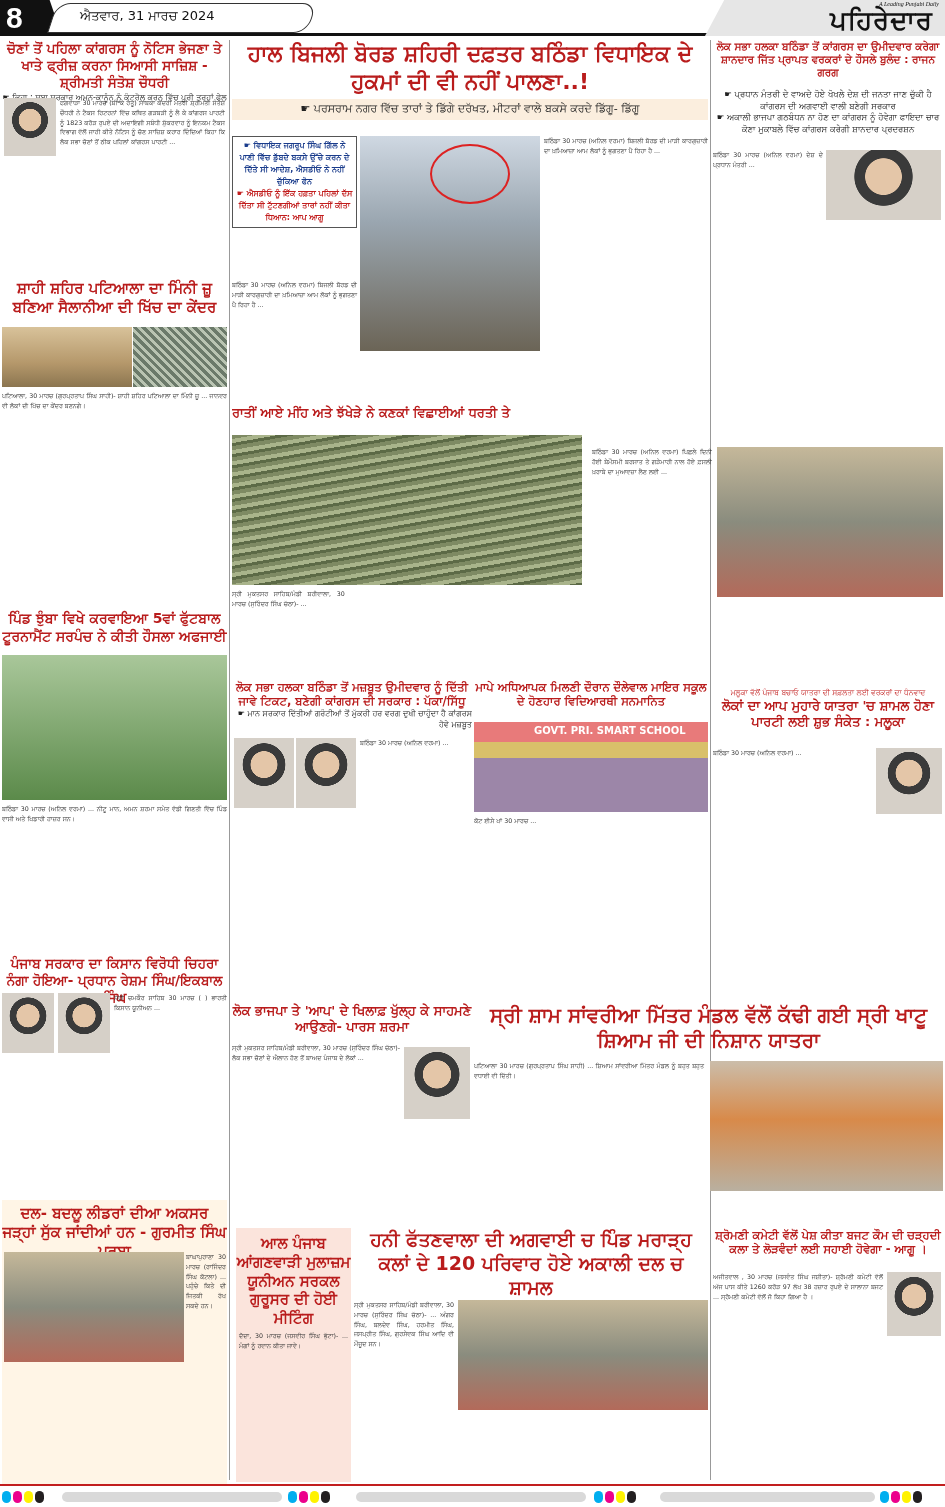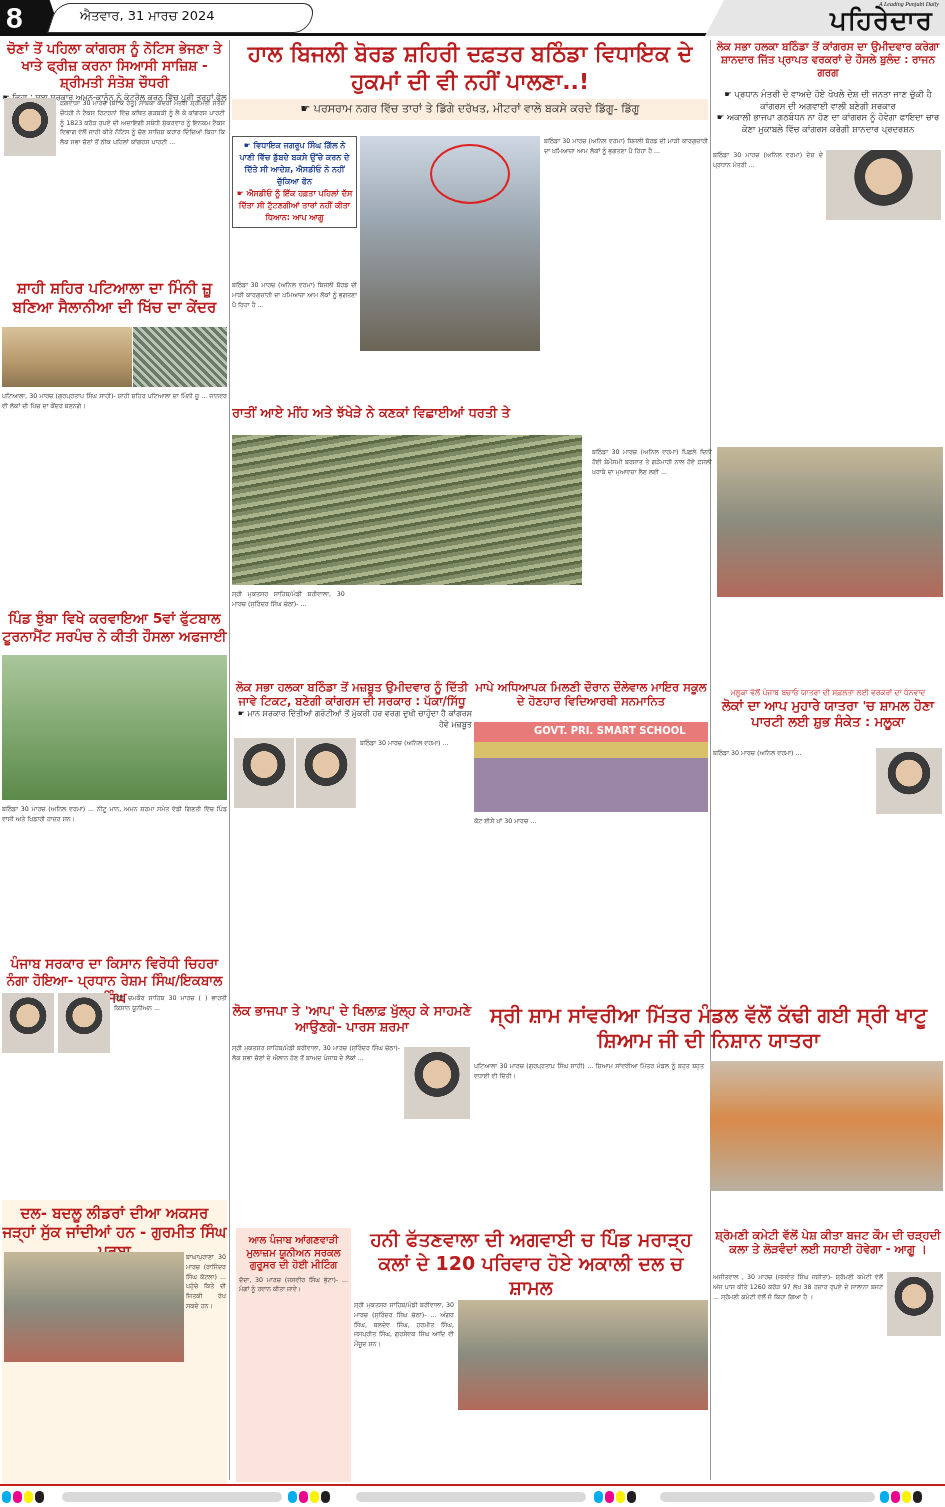--- a/index.html
+++ b/index.html
@@ -147,21 +147,21 @@
   <div class="photo p-portrait" style="left:172px;top:44px;width:66px;height:72px;"></div>
 </div>
 
 <div class="col" style="left:474px;top:1003px;width:469px;height:222px;">
   <div class="head" style="font-size:20px;">ਸ੍ਰੀ ਸ਼ਾਮ ਸਾਂਵਰੀਆ ਮਿੱਤਰ ਮੰਡਲ ਵੱਲੋਂ ਕੱਢੀ ਗਈ ਸ੍ਰੀ ਖਾਟੂ ਸ਼ਿਆਮ ਜੀ ਦੀ ਨਿਸ਼ਾਨ ਯਾਤਰਾ</div>
   <div class="body-text" style="position:absolute;left:0;top:58px;width:230px;height:162px;">ਪਟਿਆਲਾ 30 ਮਾਰਚ (ਗੁਰਪ੍ਰਤਾਪ ਸਿੰਘ ਸਾਹੀ) ... ਸ਼ਿਆਮ ਸਾਂਵਰੀਆ ਮਿੱਤਰ ਮੰਡਲ ਨੂੰ ਬਹੁਤ ਬਹੁਤ ਵਧਾਈ ਵੀ ਦਿੱਤੀ।</div>
   <div class="photo p-proc" style="left:236px;top:58px;width:233px;height:130px;"></div>
 </div>
 
 <div class="col boxed" style="left:236px;top:1228px;width:115px;height:254px;background:#fbe4dc;">
-  <div class="head" style="font-size:10px;margin-top:6px;">ਆਲ ਪੰਜਾਬ ਆਂਗਣਵਾੜੀ ਮੁਲਾਜ਼ਮ ਯੂਨੀਅਨ ਸਰਕਲ ਗੁਰੂਸਰ ਦੀ ਹੋਈ ਮੀਟਿੰਗ</div>
+  <div class="head" style="font-size:15px;margin-top:6px;">ਆਲ ਪੰਜਾਬ ਆਂਗਣਵਾੜੀ ਮੁਲਾਜ਼ਮ ਯੂਨੀਅਨ ਸਰਕਲ ਗੁਰੂਸਰ ਦੀ ਹੋਈ ਮੀਟਿੰਗ</div>
   <div class="body-text" style="padding:3px;">ਦੋਦਾ, 30 ਮਾਰਚ (ਜਸਵੀਰ ਸਿੰਘ ਭੁੱਟਾ)- ... ਮੰਗਾਂ ਨੂੰ ਰਵਾਨ ਕੀਤਾ ਜਾਵੇ।</div>
 </div>
 
 <div class="col" style="left:354px;top:1228px;width:354px;height:254px;">
   <div class="head" style="font-size:19px;">ਹਨੀ ਫੱਤਣਵਾਲਾ ਦੀ ਅਗਵਾਈ ਚ ਪਿੰਡ ਮਰਾੜ੍ਹ ਕਲਾਂ ਦੇ 120 ਪਰਿਵਾਰ ਹੋਏ ਅਕਾਲੀ ਦਲ ਚ ਸ਼ਾਮਲ</div>
   <div class="body-text" style="position:absolute;left:0;top:72px;width:100px;height:180px;">ਸ੍ਰੀ ਮੁਕਤਸਰ ਸਾਹਿਬ/ਮੰਡੀ ਬਰੀਵਾਲਾ, 30 ਮਾਰਚ (ਸੁਰਿੰਦਰ ਸਿੰਘ ਚੱਠਾ)- ... ਅੰਗਰ ਸਿੰਘ, ਬਲਦੇਵ ਸਿੰਘ, ਹਰਮੀਤ ਸਿੰਘ, ਜਸਪ੍ਰੀਤ ਸਿੰਘ, ਗੁਰਸੇਵਕ ਸਿੰਘ ਆਦਿ ਵੀ ਮੌਜੂਦ ਸਨ।</div>
   <div class="photo p-crowd" style="left:104px;top:72px;width:250px;height:110px;"></div>
 </div>
 
 <div class="col" style="left:713px;top:1228px;width:230px;height:254px;">

